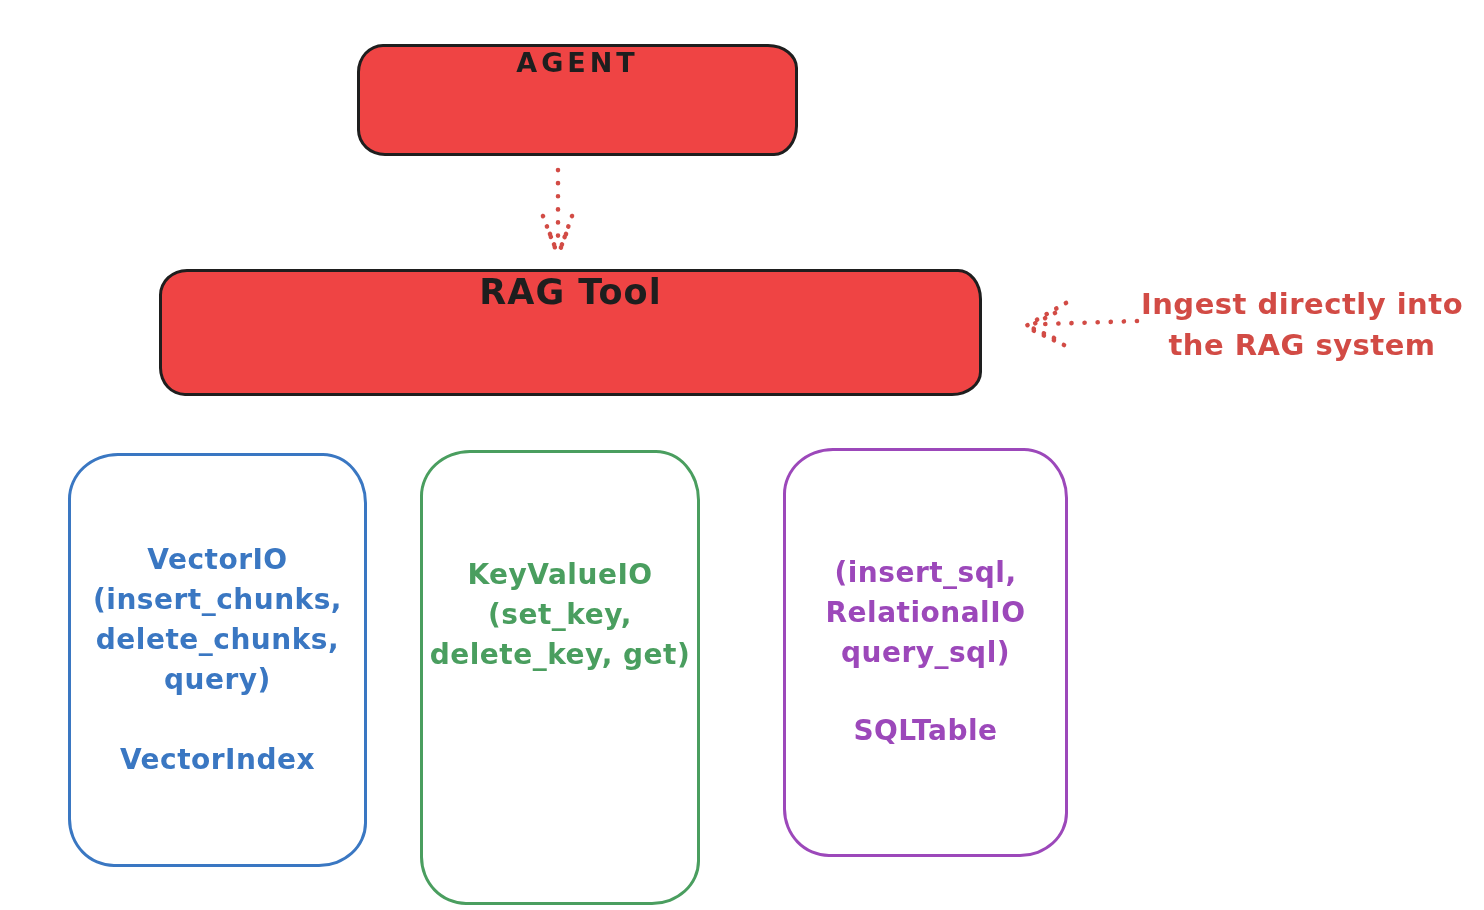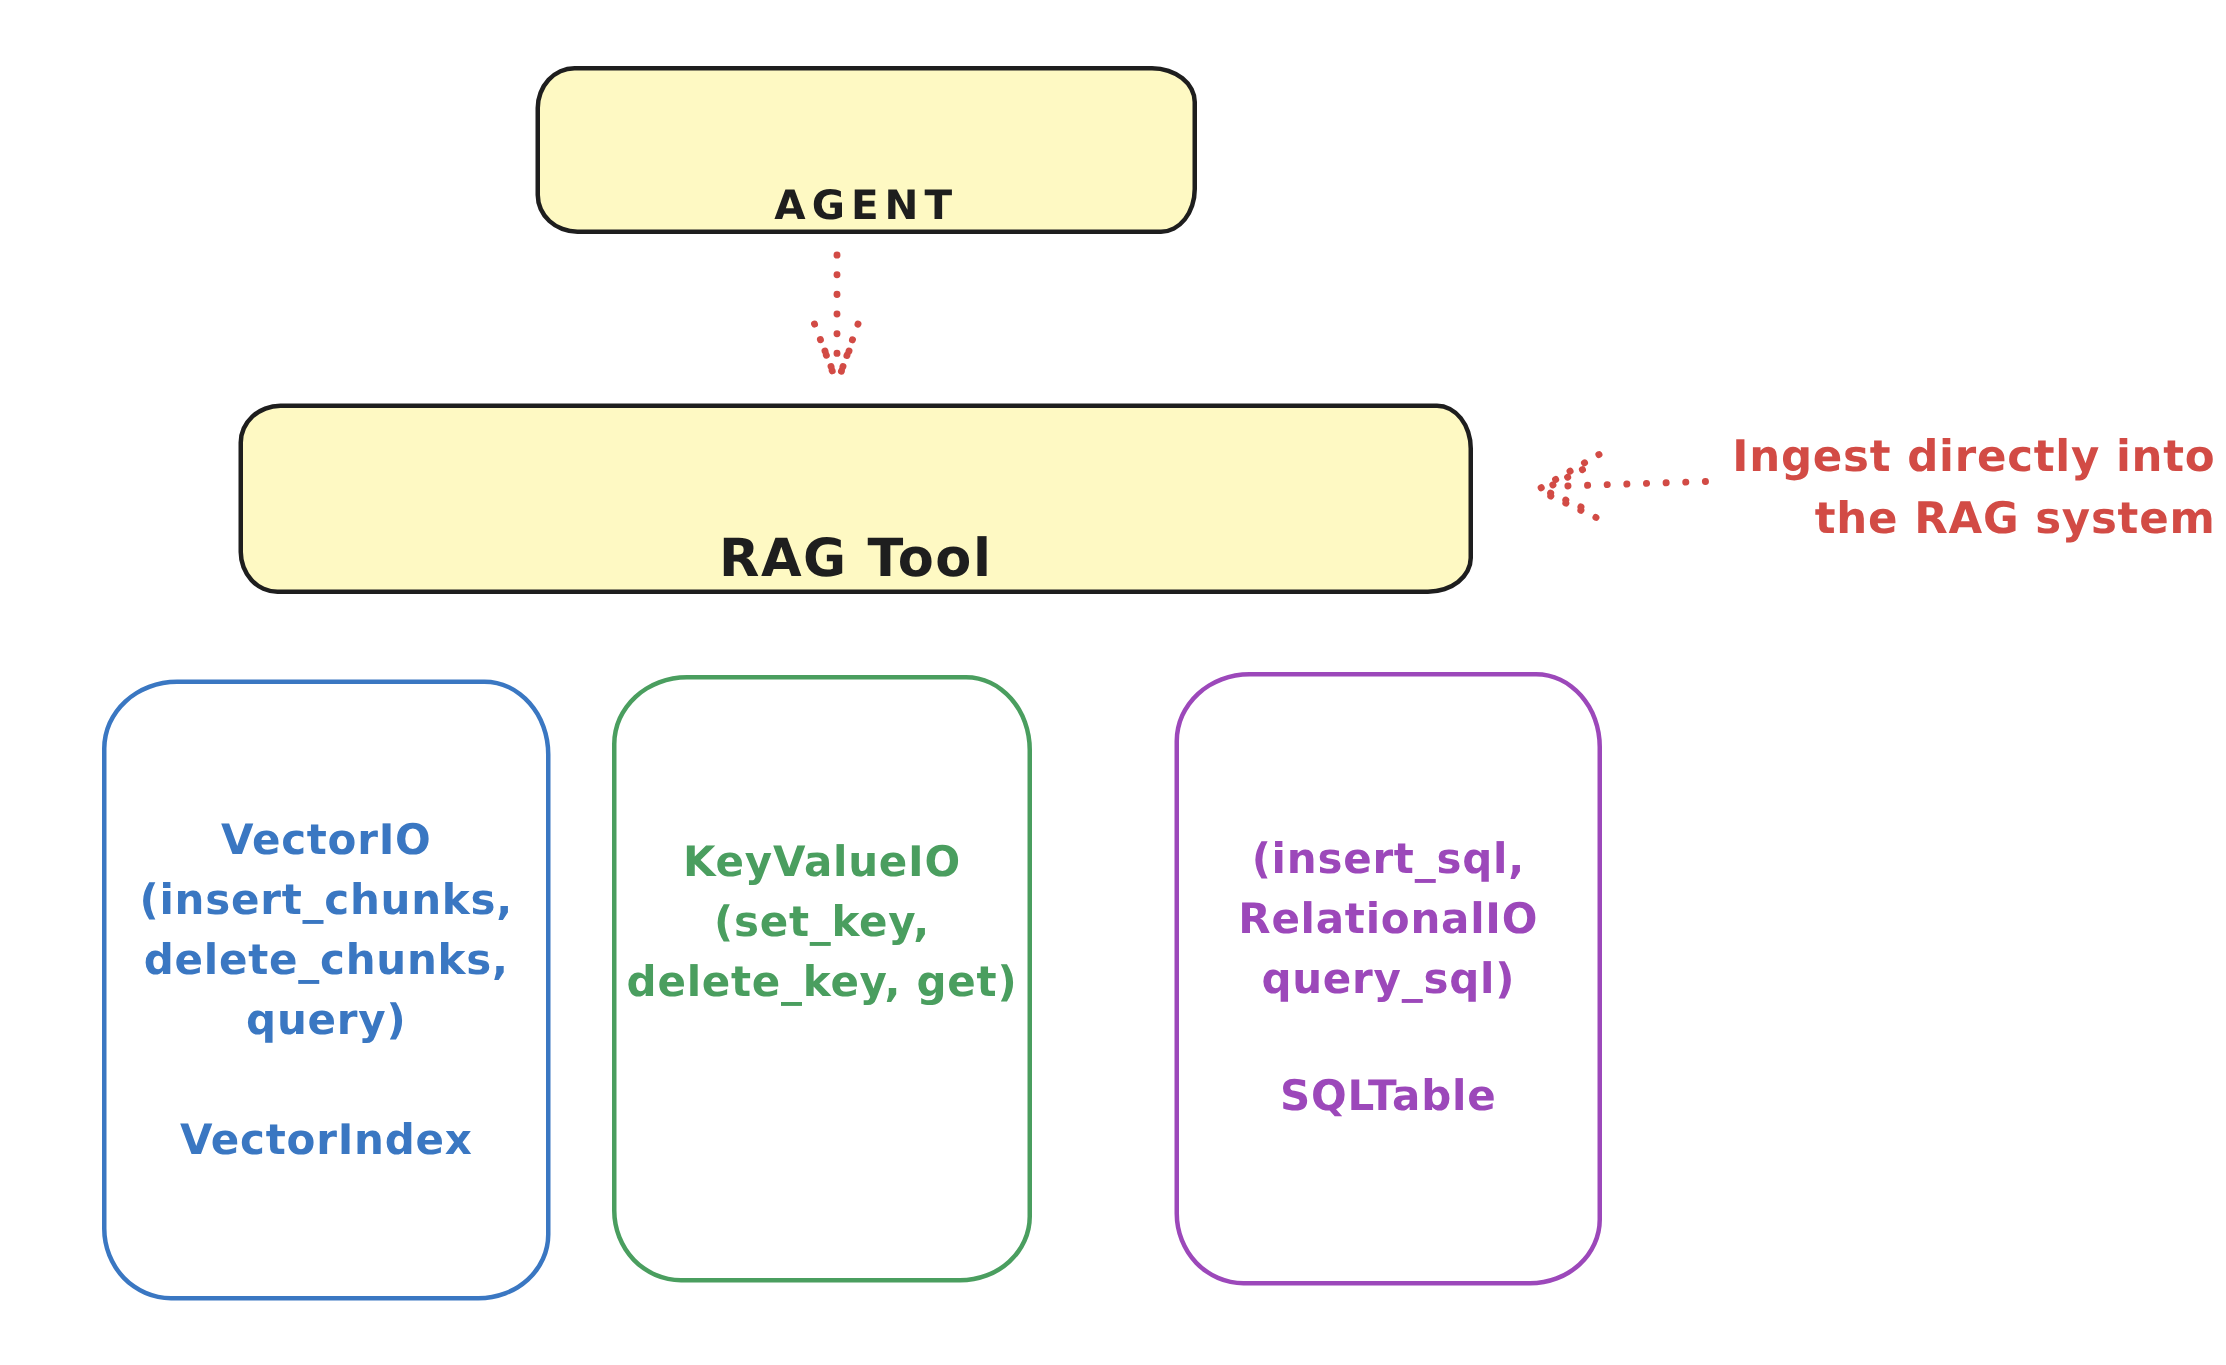--- a/index.html
+++ b/index.html
@@ -14,23 +14,23 @@
   .overlay {
     position: absolute;
     left: 0; top: 0;
     width: 1484px; height: 910px;
     pointer-events: none;
   }
   .sketch-box {
     position: absolute;
     box-sizing: border-box;
     border: 3.5px solid #1e1e1e;
-    background: #fef9c3;
+    background: #ef4444;
     display: flex;
-    align-items: flex-end;
+    align-items: flex-start;
     justify-content: center;
   }
   .box-agent {
     left: 357px; top: 44px; width: 441px; height: 112px;
     border-radius: 26px 30px 24px 28px / 28px 24px 30px 26px;
   }
   .box-agent .box-label {
     font-size: 27px; font-weight: 700; color: #1e1e1e;
     letter-spacing: 4px;
   }
@@ -55,30 +55,30 @@
     left: 0; right: 0;
     text-align: center;
     font-size: 28px;
     font-weight: 600;
     line-height: 40px;
     letter-spacing: 0.5px;
   }
   .box-vector     { left: 68px;  top: 453px; width: 299px; height: 414px; }
   .box-vector .methods      { top: 84px; }
   .box-vector .index-label  { top: 284px; }
-  .box-keyvalue   { left: 408px; top: 450px; width: 280px; height: 405px; }
+  .box-keyvalue   { left: 420px; top: 450px; width: 280px; height: 455px; }
   .box-keyvalue .methods    { top: 102px; }
   .box-keyvalue .index-label{ top: 258px; }
   .box-relational { left: 783px; top: 448px; width: 285px; height: 409px; }
   .box-relational .methods    { top: 102px; }
   .box-relational .index-label{ top: 260px; }
   .annotation {
     position: absolute;
     left: 1127px; top: 284px; width: 350px;
-    text-align: right;
+    text-align: center;
     font-size: 29px;
     font-weight: 700;
     line-height: 41px;
     letter-spacing: 0.5px;
   }
   .dotline {
     fill: none;
     stroke-width: 4.6;
     stroke-linecap: round;
     stroke-dasharray: 0.1 13;

